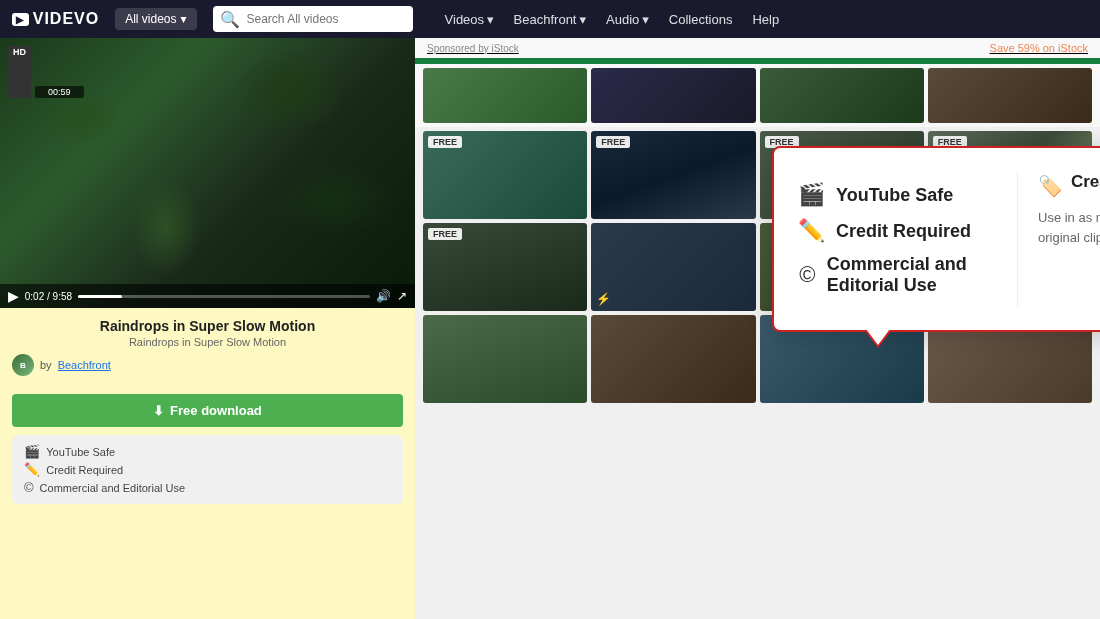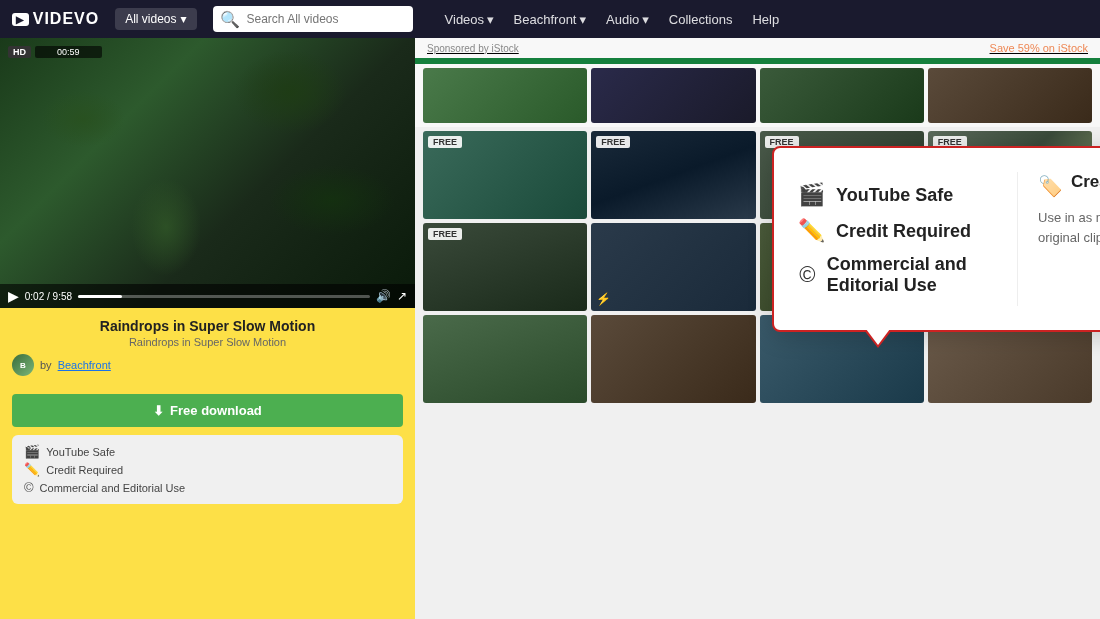--- a/index.html
+++ b/index.html
@@ -101,21 +101,21 @@
     
     .main {
       display: flex;
       height: calc(619px - 38px);
     }
 
     
     .left-panel {
       width: 415px;
       min-width: 415px;
-      background: #fde047;
+      background: #fef9c3;
       position: relative;
       overflow: hidden;
     }
     .video-container {
       position: relative;
       width: 100%;
       height: 270px;
       background: #2a2a2a;
       overflow: hidden;
     }
@@ -181,22 +181,23 @@
       color: white;
       font-size: 9px;
       font-weight: 700;
       padding: 1px 5px;
       border-radius: 2px;
     }
     .badge-time {
       background: rgba(0,0,0,0.6);
       color: white;
       font-size: 9px;
-      padding: 1px 22px;
+      padding: 1px 13px;
       border-radius: 2px;
+      margin-top: 40px;
     }
 
     .video-info {
       padding: 10px 12px;
       text-align: center;
     }
     .video-title {
       font-size: 14px;
       font-weight: 600;
       color: #222;

